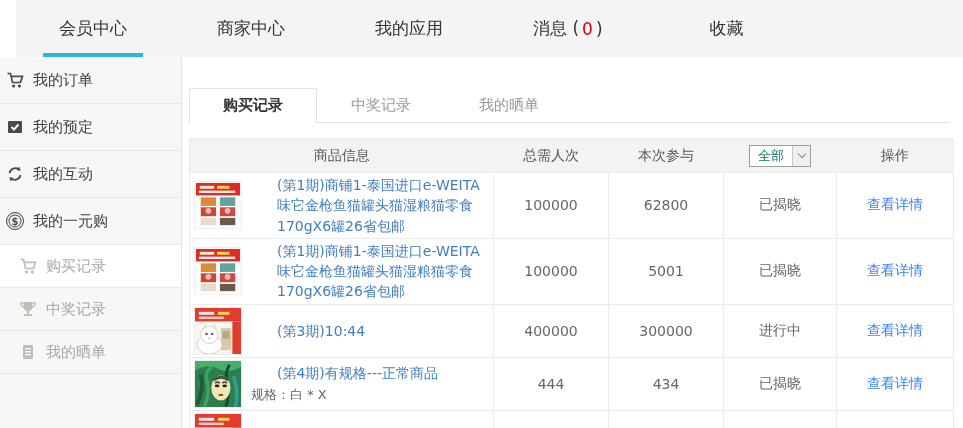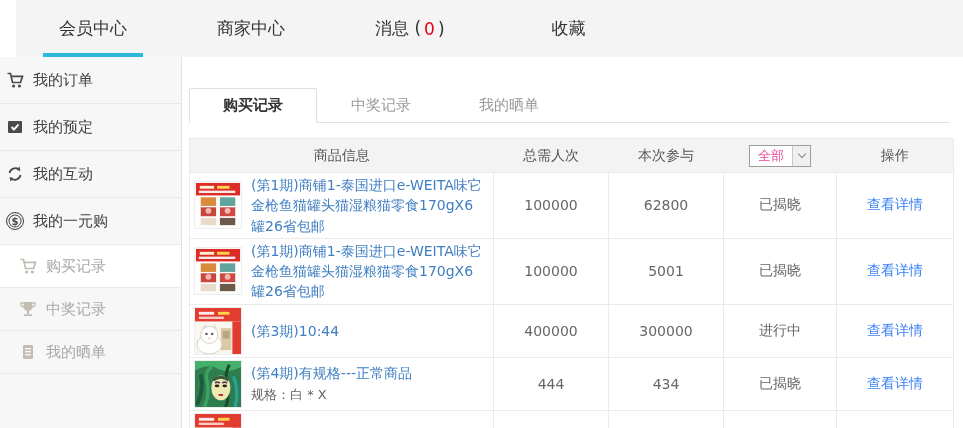--- a/index.html
+++ b/index.html
@@ -46,42 +46,46 @@
     font-size:14px; color:#666; border:1px solid #ebebeb; height:53px; }
   .thead .tcell { background:#f3f3f3; border:1px solid #ebebeb; border-left:none; border-right:none;
     height:34px; color:#555; }
   .thead .tcell:first-child { border-left:1px solid #ebebeb; }
   .thead .tcell:last-child { border-right:1px solid #ebebeb; }
   .c1 { width:304px; } .c2 { width:115px; } .c3 { width:115px; } .c4 { width:113px; } .c5 { width:117px; }
 
   .prod { display:flex; align-items:center; gap:9px; padding:2px 6px 2px 4px; text-align:left; }
   .thumb { width:48px; height:48px; flex:0 0 48px; border:1px solid #eee; overflow:hidden; cursor:pointer; }
   .thumb svg { width:100%; height:100%; display:block; }
-  .ptitle { font-size:14px; color:#3f7ec1; line-height:1.45; cursor:pointer; }
+  .ptitle { font-size:14px; color:#3f7ec1; line-height:1.45; cursor:pointer;margin-left:26px; }
   .pspec { font-size:13px; color:#666; margin-top:3px; }
   .link { color:#3b82f6; cursor:pointer;font-family:Liberation Mono, monospace; }
 
   .select { display:inline-flex; align-items:center; width:62px; height:22px;
     border:1px solid #9d9d9d; background:#fff; cursor:pointer; vertical-align:middle; }
-  .select .val { flex:1; font-size:13px; color:#ec4899; text-align:center; }
+  .select .val { flex:1; font-size:13px; color:#0f766e; text-align:center; }
   .select .btn { width:18px; height:100%; background:#f0f0f0; border-left:1px solid #c8c8c8;
     display:flex; align-items:center; justify-content:center; }
   .chev { width:6px; height:6px; border-right:1.5px solid #888; border-bottom:1.5px solid #888;
     transform:rotate(45deg); margin-top:-3px; }
 </style>
 </head>
 <body>
 
 <div class="topnav">
   <div class="nav-item active">
     <span>会员中心</span>
     <span class="underline"></span>
   </div>
   <div class="nav-item">
     <span>商家中心</span>
+
+  </div>
+  <div class="nav-item">
+    <span>我的应用</span>
 
   </div>
   <div class="nav-item">
     <span>消息 (</span>
     <span class="nav-count">0</span>
     <span>)</span>
 
   </div>
   <div class="nav-item">
     <span>收藏</span>

